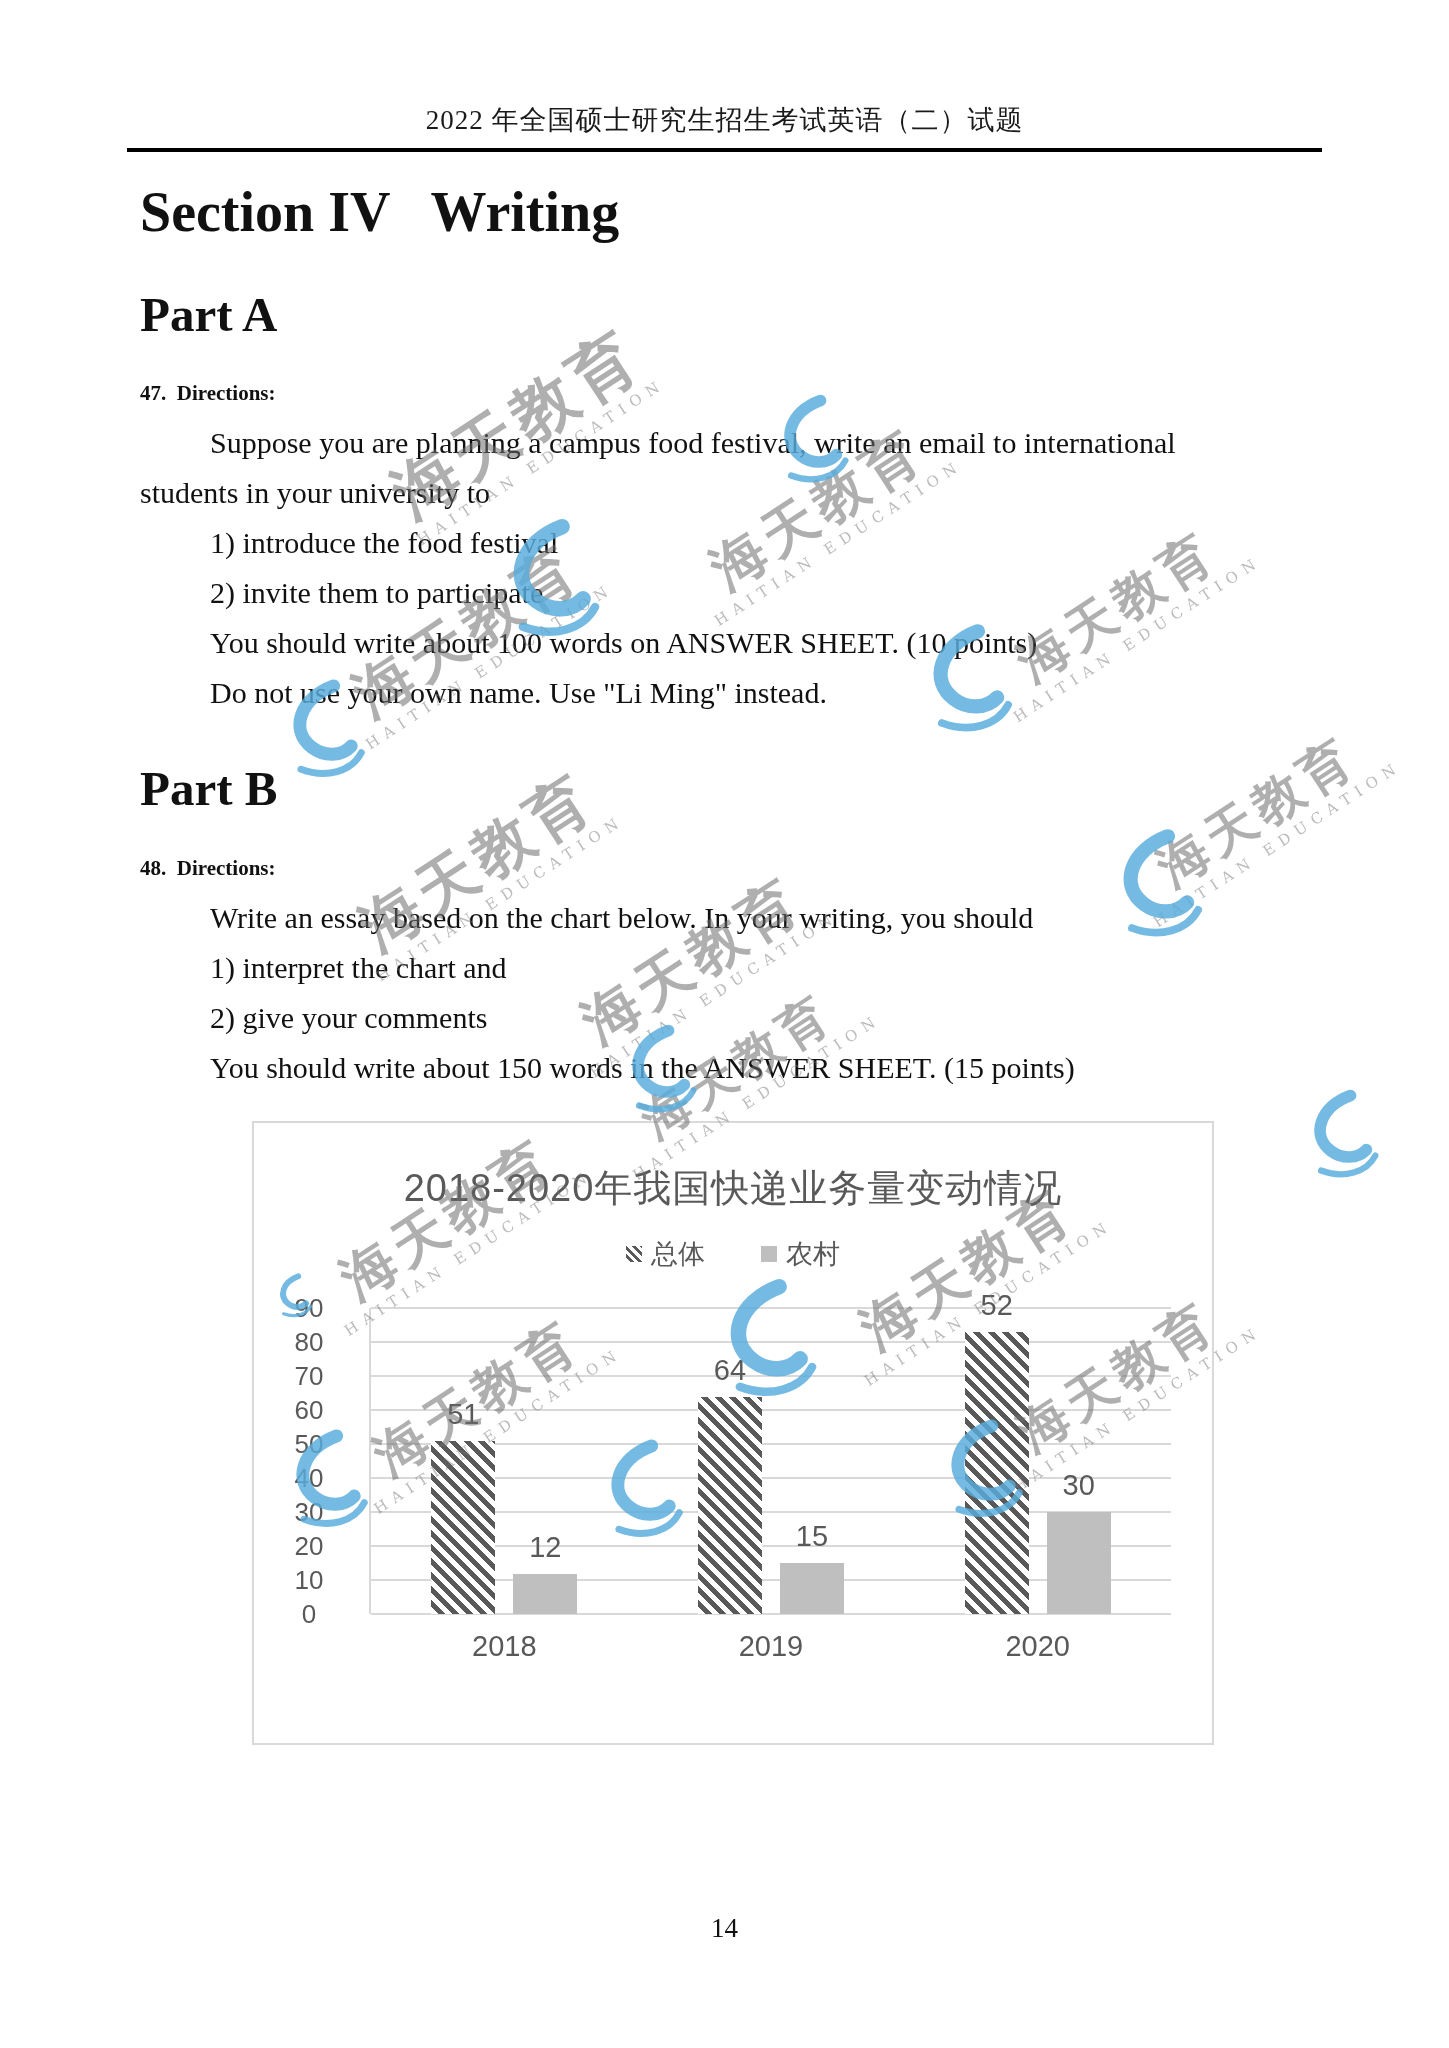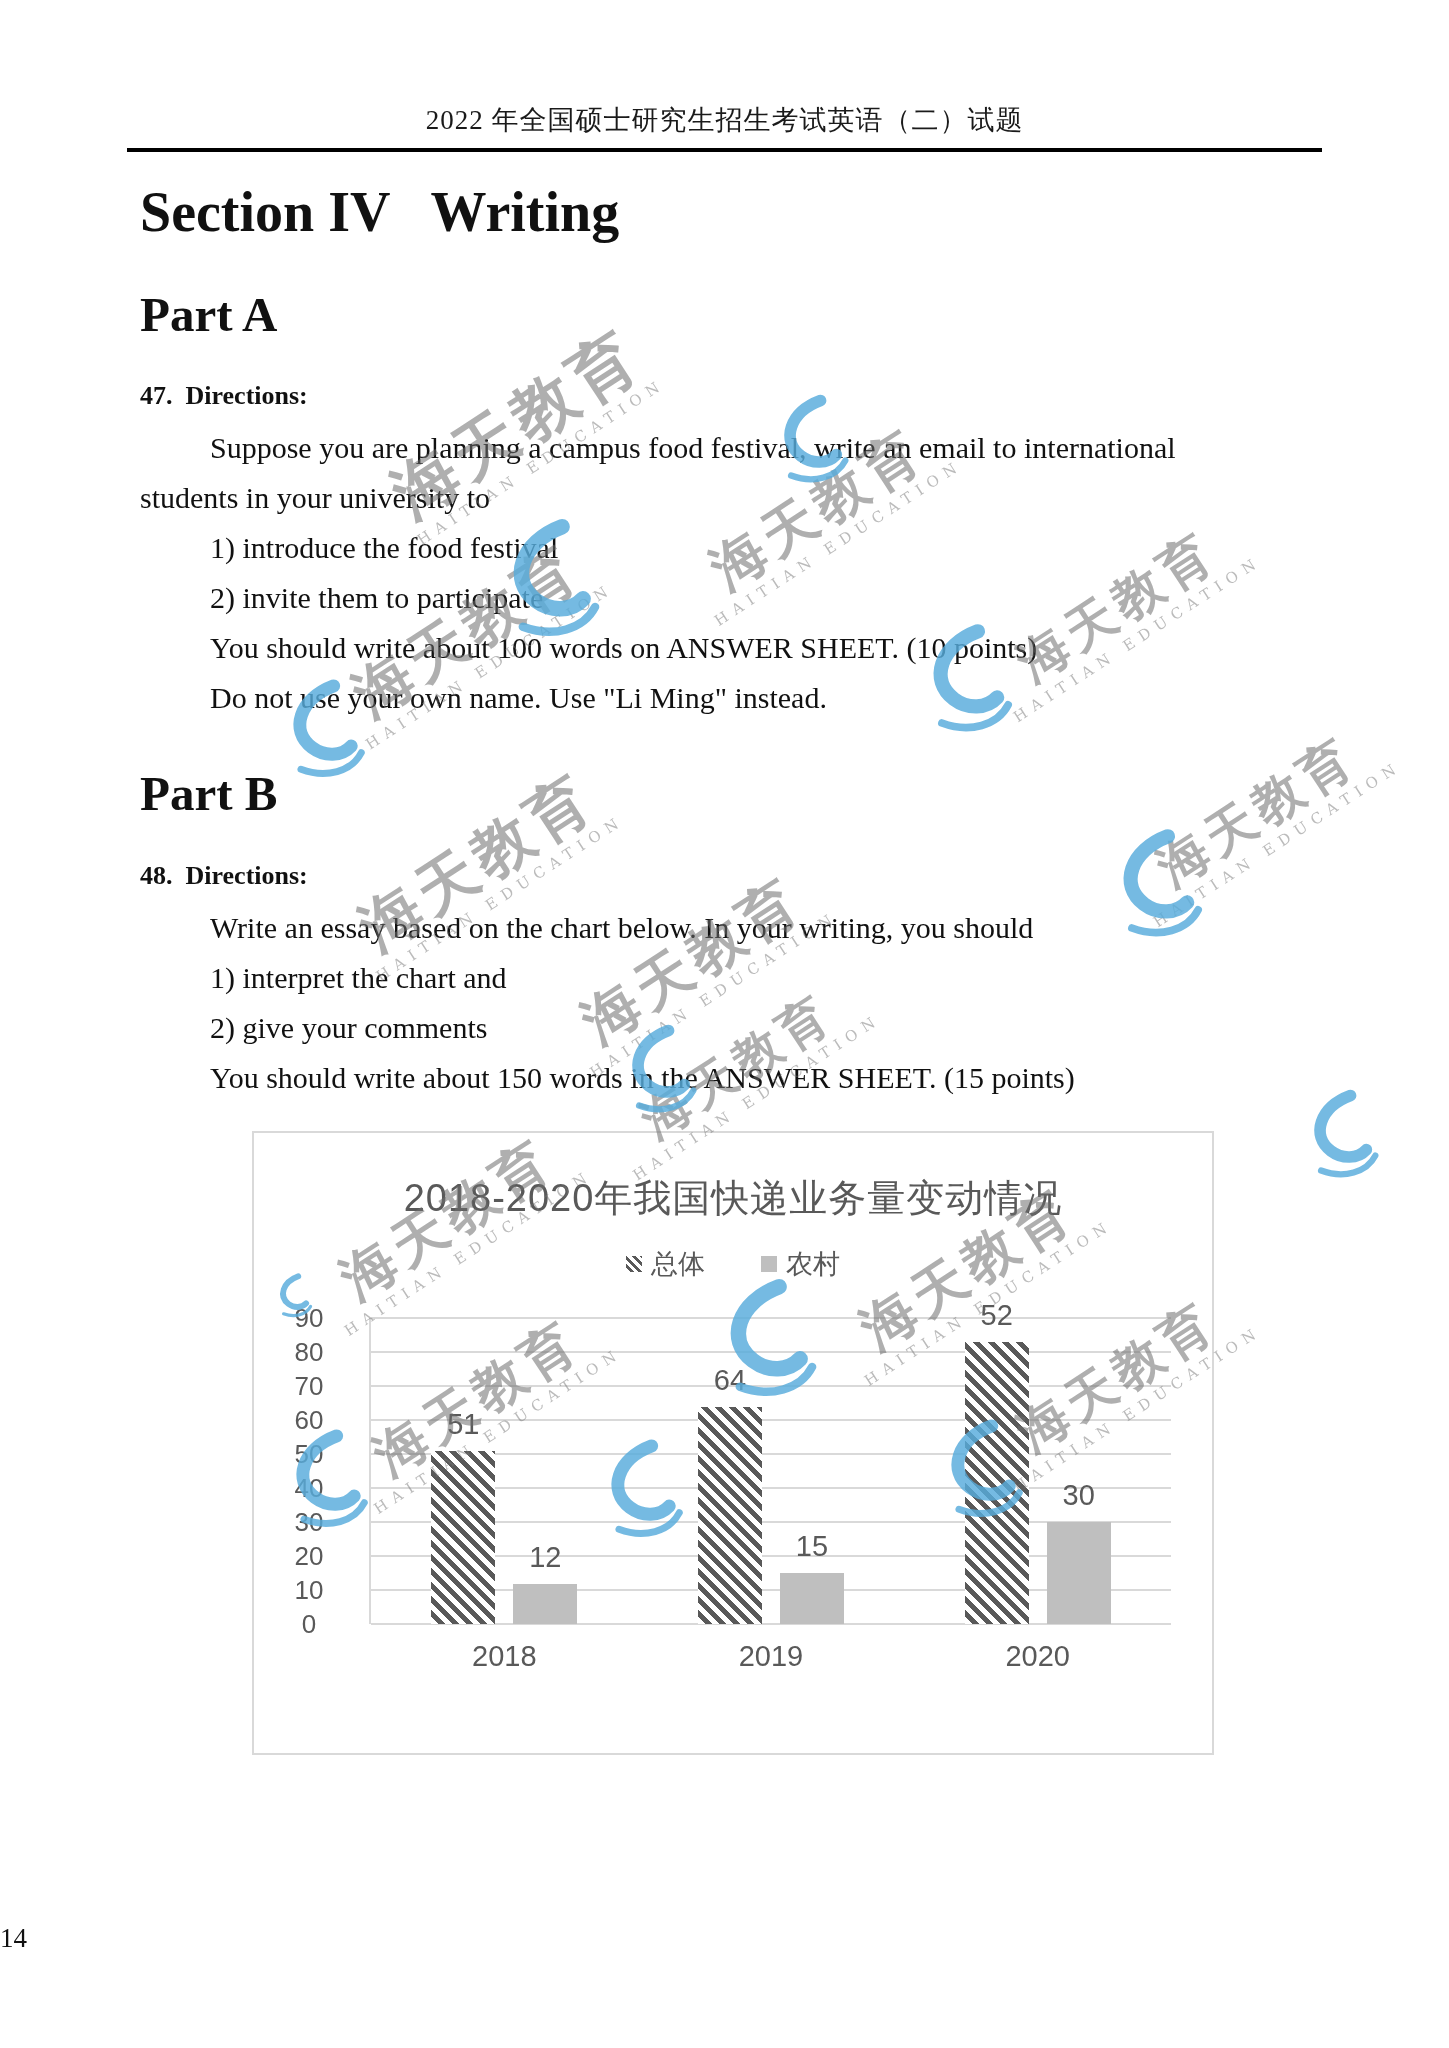--- a/index.html
+++ b/index.html
@@ -8,21 +8,21 @@
     margin:0 auto;overflow:hidden;
     font-family:"Liberation Serif", serif;color:#111;
   }
   
   .doc-header{padding-top:102px;text-align:center;font-size:27px;color:#1a1a1a;letter-spacing:1px;}
   .header-rule{margin:10px 127px 0 127px;border-top:4px solid #000;}
   
   .pre{white-space:pre;}
   .section-title{margin:30px 0 0 140px;font-size:56px;font-weight:bold;line-height:1.1;}
   .part-heading{margin:44px 0 0 140px;font-size:49px;font-weight:bold;line-height:1.1;}
-  .directions-heading{margin:40px 0 0 140px;font-size:26px;font-weight:bold;}
+  .directions-heading{margin:40px 0 0 140px;font-size:21px;font-weight:bold;}
   .body-block{margin:12px 120px 0 140px;font-size:30px;line-height:50px;}
   .body-block .ln{white-space:pre;}
   .body-block .ind{padding-left:70px;}
   
   .chart-box{
     position:relative;margin:28px 0 0 252px;width:962px;height:624px;
     border:2px solid var(--chart-border);background:#fff;
     font-family:"Liberation Sans", sans-serif;color:var(--chart-text);
     box-sizing:border-box;
   }
@@ -35,21 +35,21 @@
   .plot{position:relative;margin:36px 0 0 115px;width:800px;height:306px;border-left:2px solid var(--grid);}
   .gridline{position:absolute;left:0;width:800px;height:2px;background:var(--grid);}
   .ytick{position:absolute;left:-106px;width:88px;text-align:center;font-size:26px;color:var(--chart-text);}
   .xtick{position:absolute;top:322px;width:160px;text-align:center;font-size:29px;color:var(--chart-text);}
   .bar{position:absolute;bottom:0;}
   .bar.hatch{background:repeating-linear-gradient(45deg,#fff 0px,#fff 5px,var(--hatch) 5px,var(--hatch) 10px);}
   .bar.solid{background:var(--bar-gray);}
   .bar-label{position:absolute;width:80px;text-align:center;font-size:29px;color:var(--chart-text);}
   .unit-label{position:absolute;top:384px;left:0;width:800px;text-align:center;font-size:30px;color:var(--chart-text);letter-spacing:2px;}
   
-  .page-number{margin-top:168px;font-size:27px;}
+  .page-number{margin-top:168px;text-align:center;font-size:27px;}
   
   .watermarks{position:absolute;left:0;top:0;width:100%;height:100%;pointer-events:none;}
   .wm-text{
     position:absolute;transform:rotate(-33deg);transform-origin:left center;
     color:rgba(110,110,110,0.55);font-weight:bold;letter-spacing:6px;
     font-family:"DejaVu Serif", serif;line-height:1;text-align:center;
   }
   .wm-sub{font-size:15px;letter-spacing:7px;margin-top:6px;color:rgba(120,120,120,0.5);font-weight:normal;}
   .wm-swoosh{position:absolute;opacity:0.82;}
 </style>

